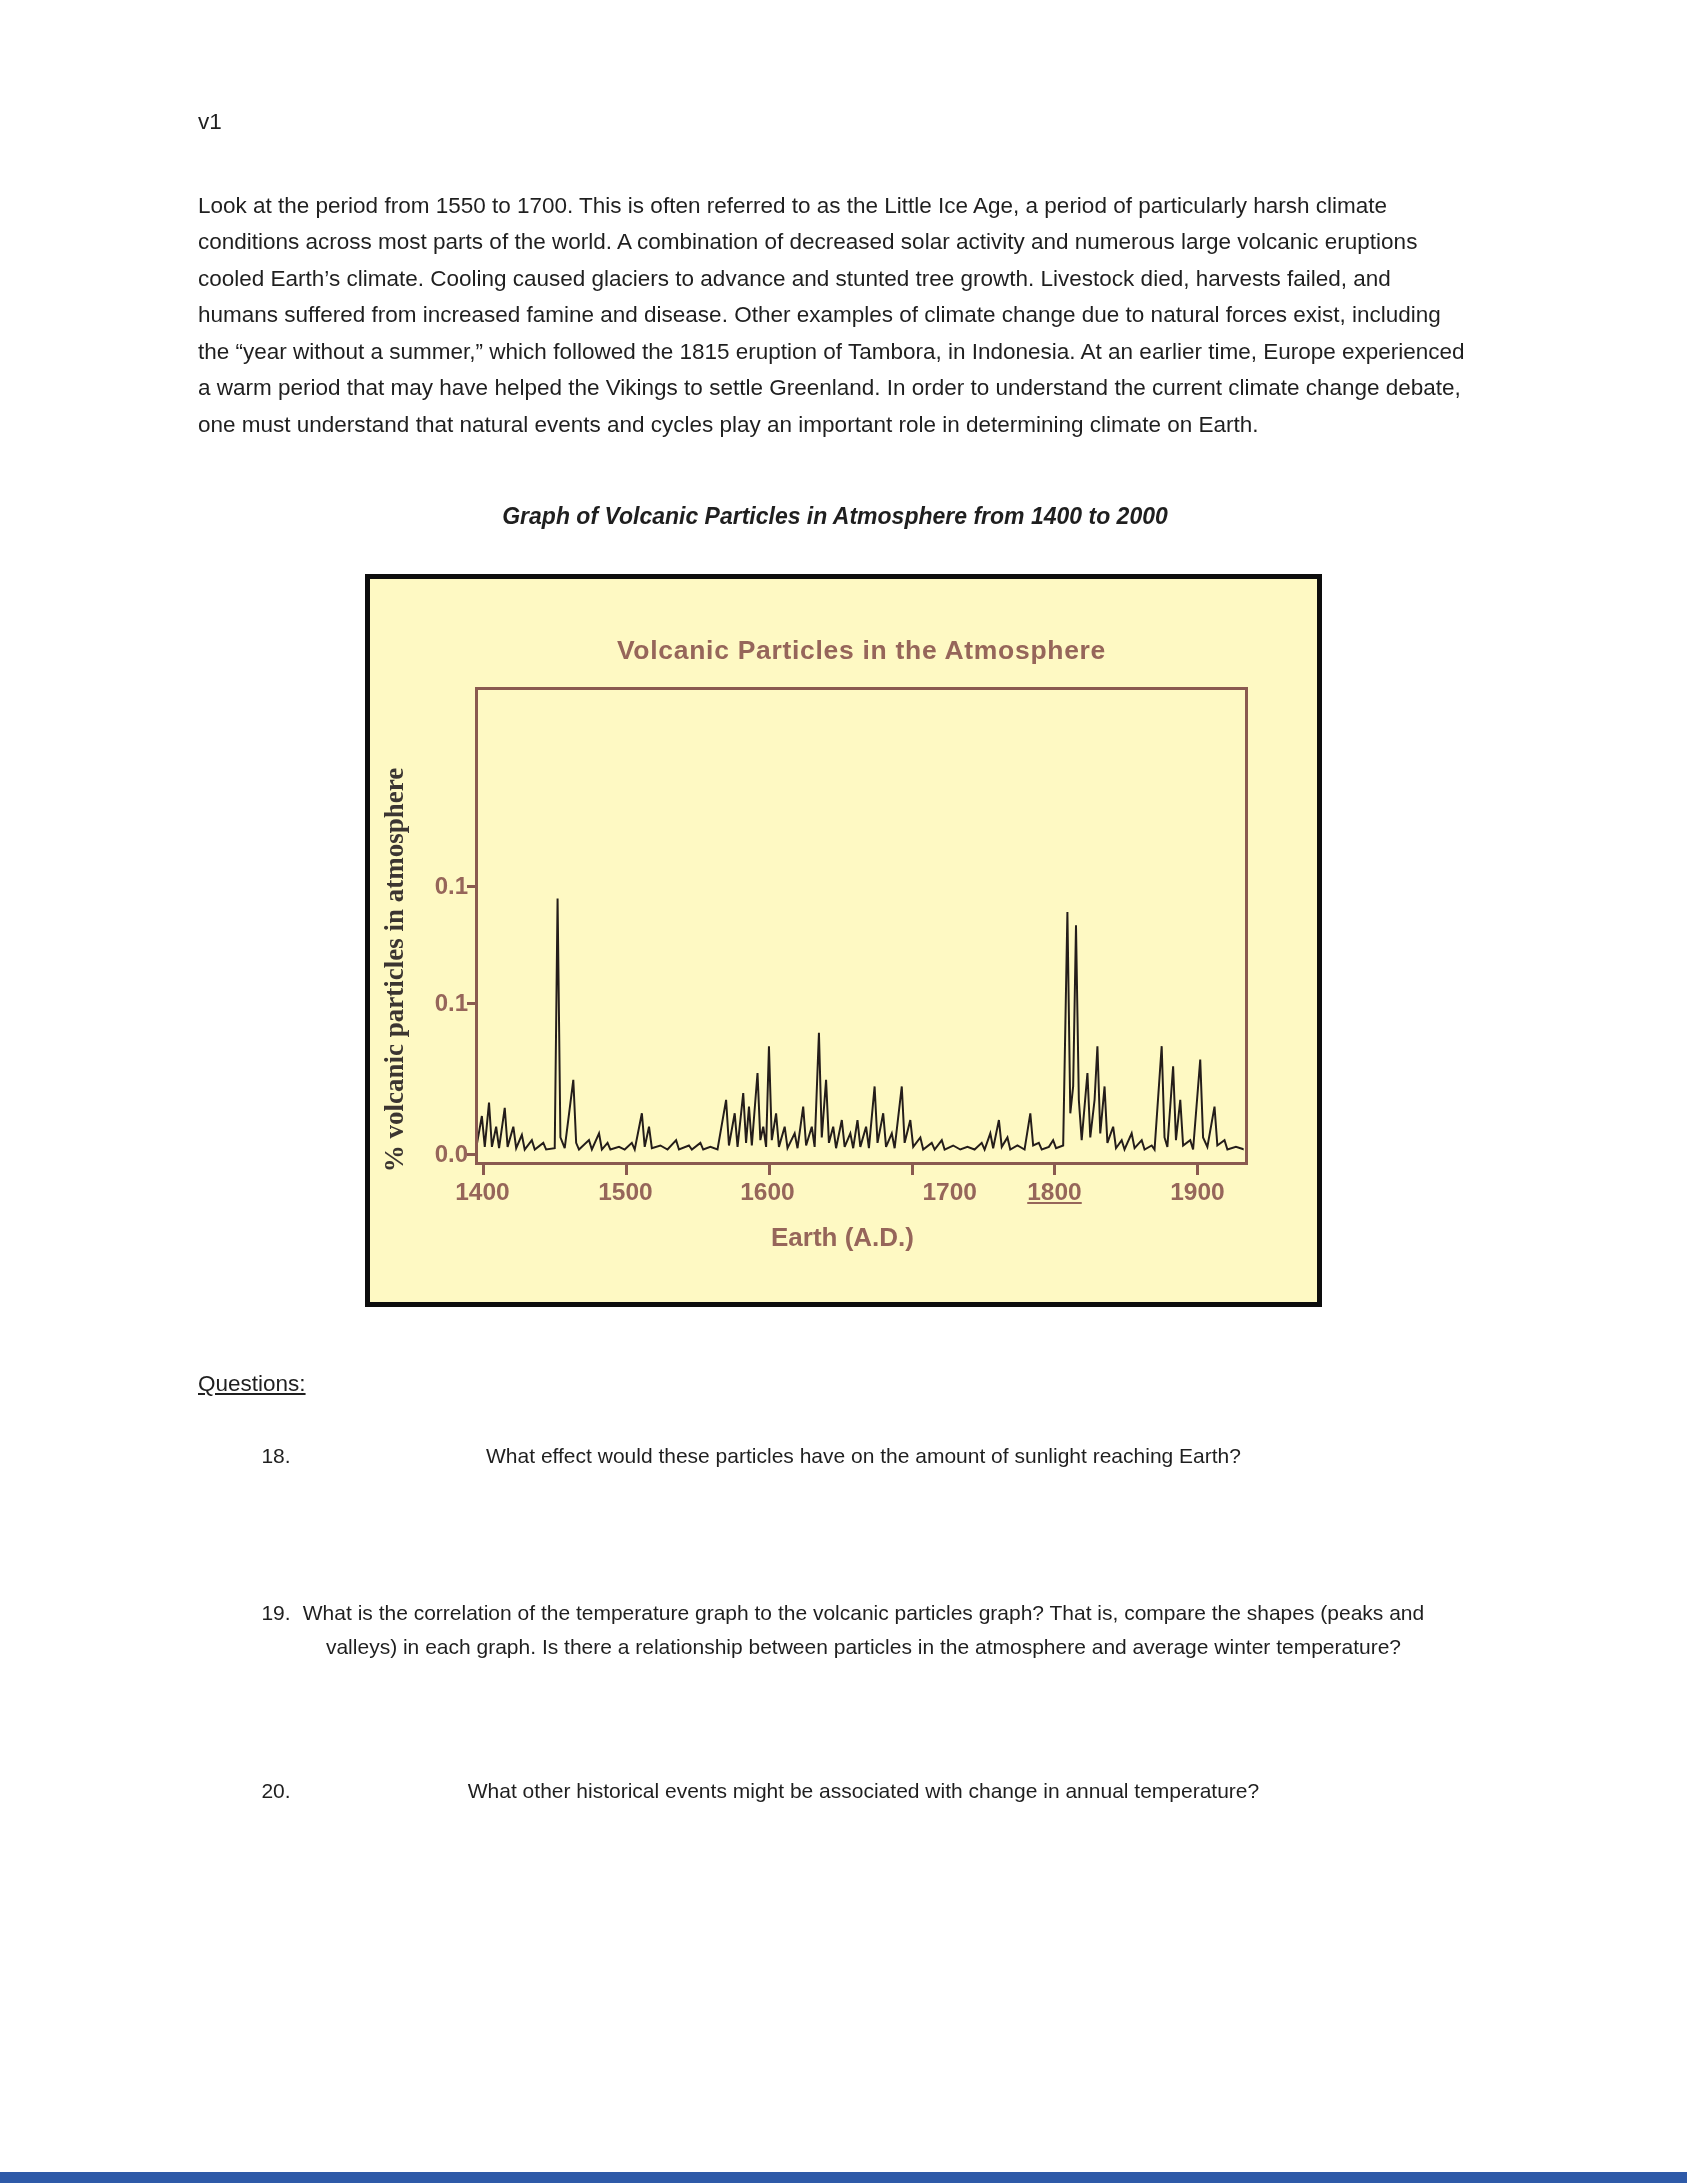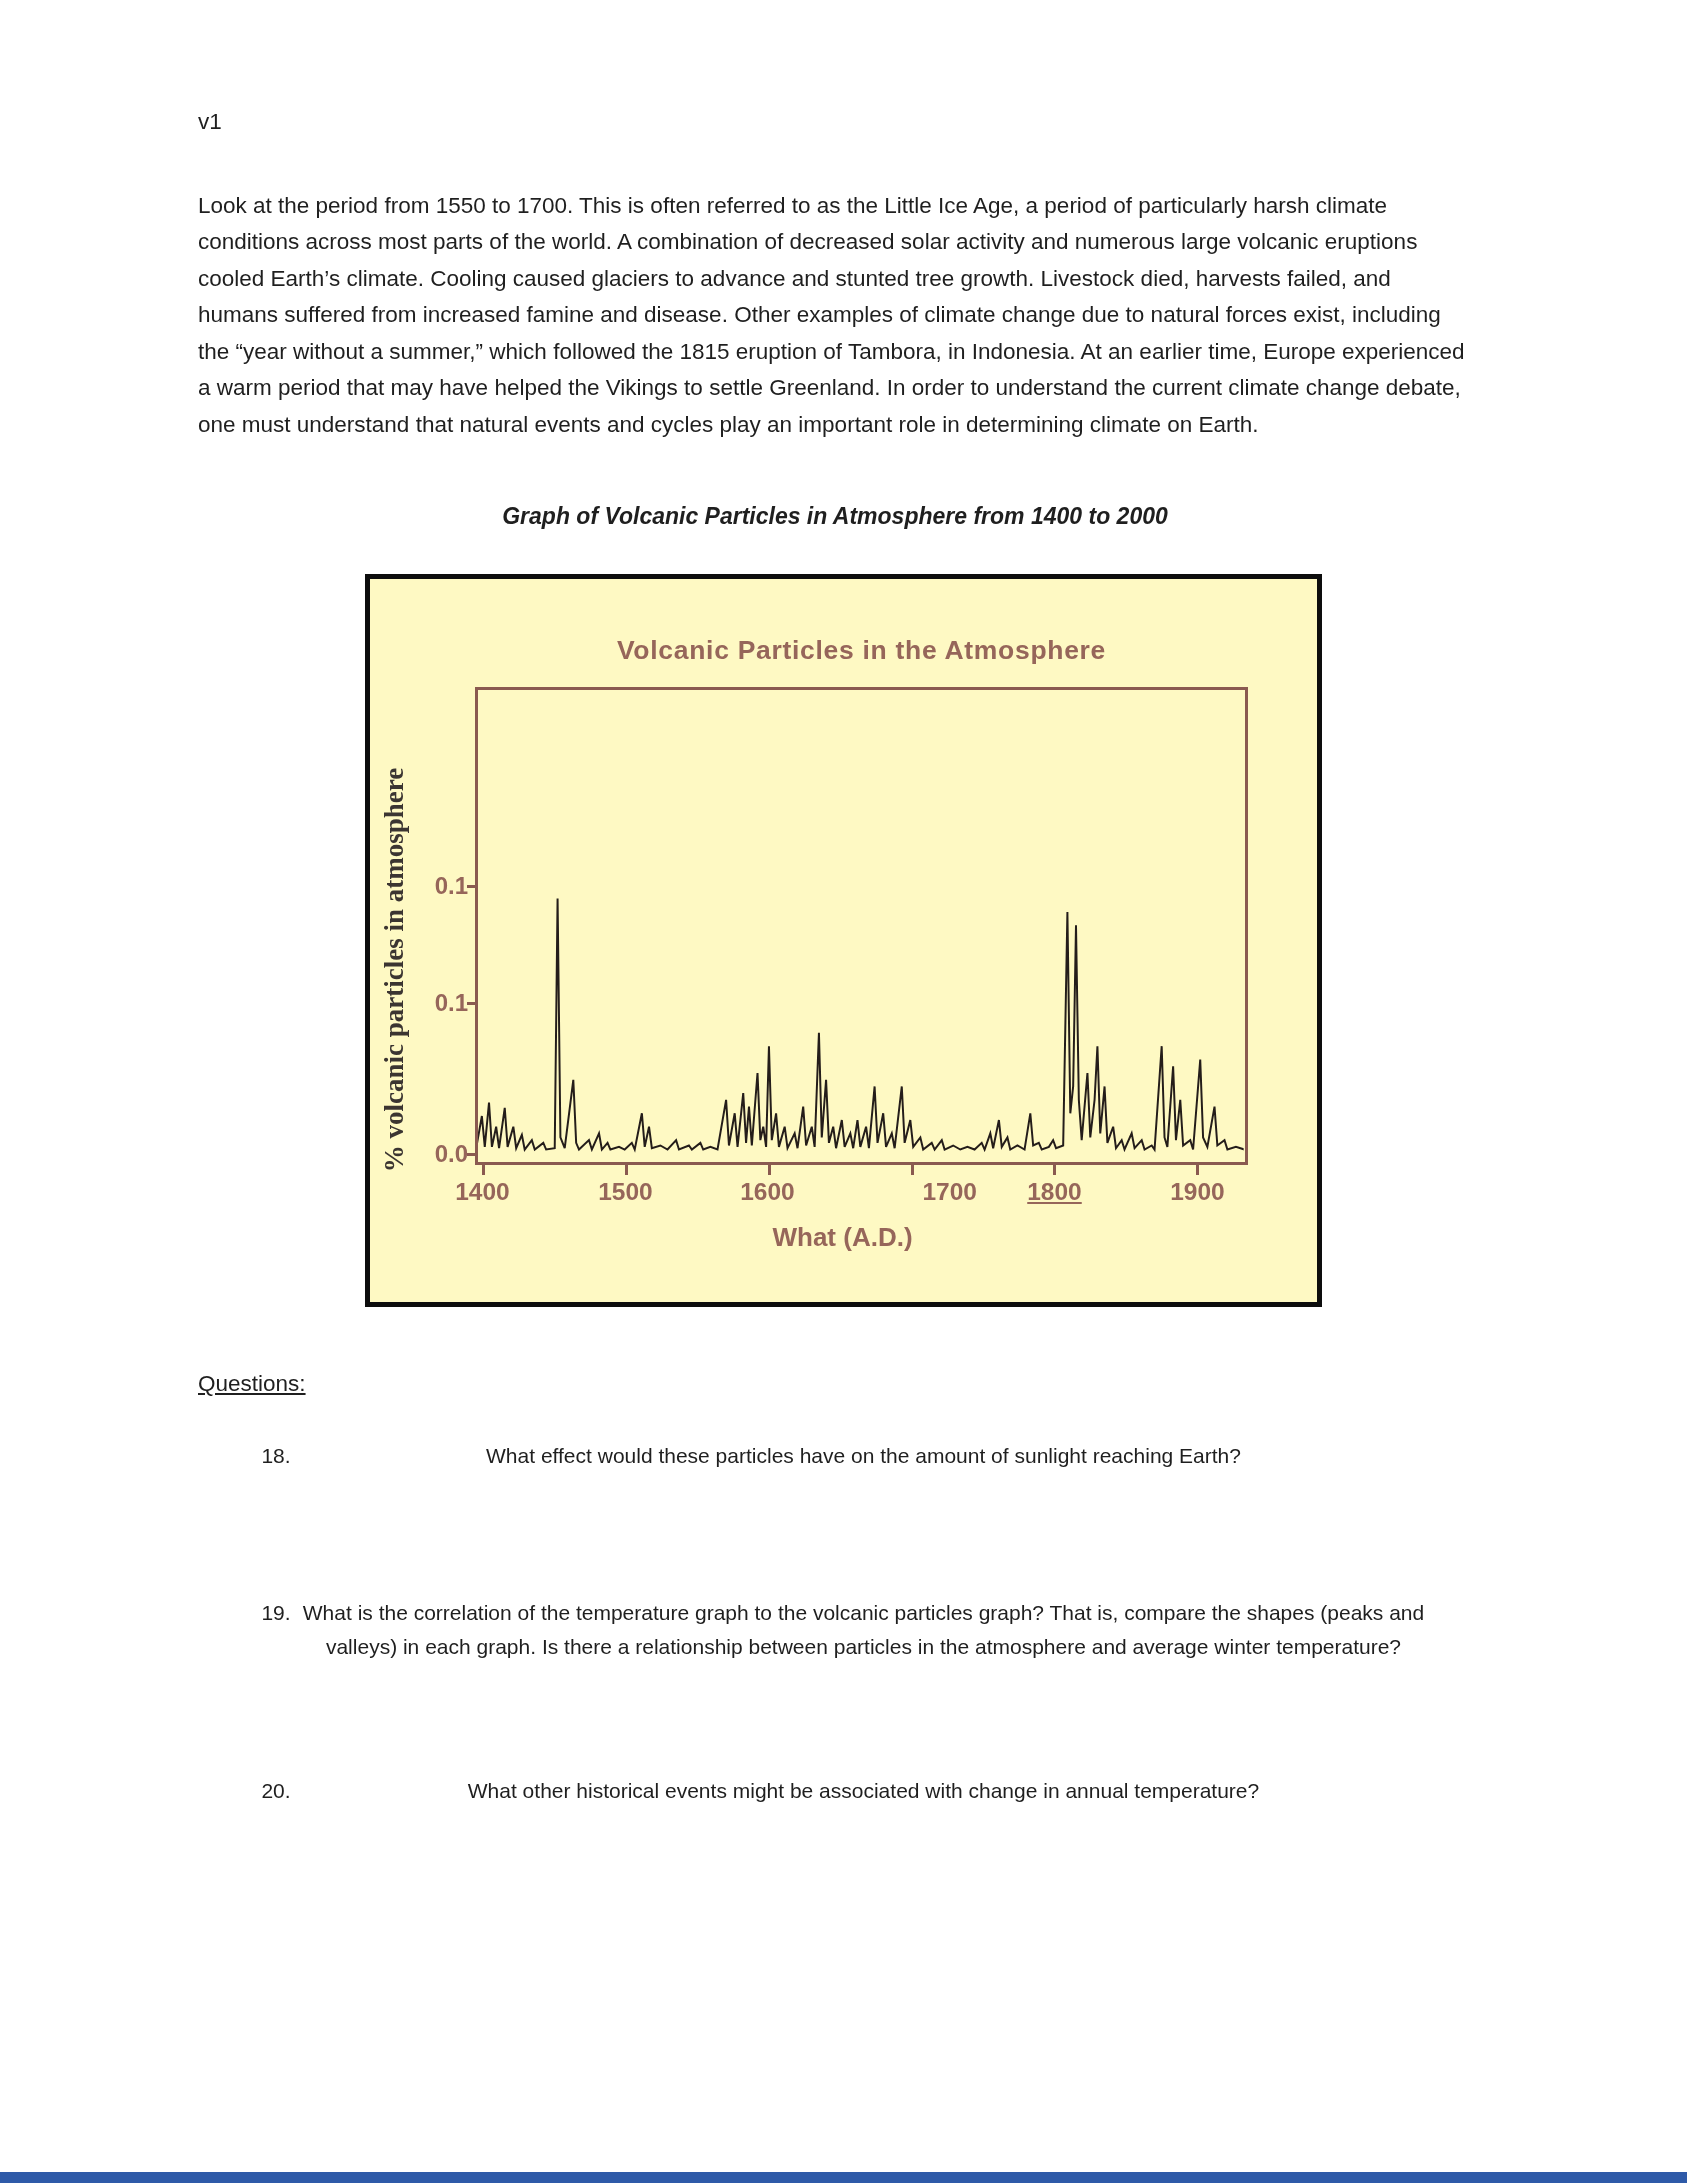--- a/index.html
+++ b/index.html
@@ -83,21 +83,21 @@
     <div class="xtick-mark" style="left:683px;"></div>
     <div class="xtick-mark" style="left:826px;"></div>
 
     <div class="xtick" style="left:73px;">1400</div>
     <div class="xtick" style="left:216px;">1500</div>
     <div class="xtick" style="left:358px;">1600</div>
     <div class="xtick" style="left:528px;text-align:right;">1700</div>
     <div class="xtick" style="left:645px;text-decoration:underline;">1800</div>
     <div class="xtick" style="left:788px;">1900</div>
 
-    <div class="xlabel">What (A.D.)</div>
+    <div class="xlabel">Earth (A.D.)</div>
   </div>
 
   <div class="questions-heading">Questions:</div>
 
   <div class="qlist">
     <div class="q-item q18">
       <span class="qnum">18.</span>
       <div class="qtext">What effect would these particles have on the amount of sunlight reaching Earth?</div>
     </div>
     <div class="q-item q19">

